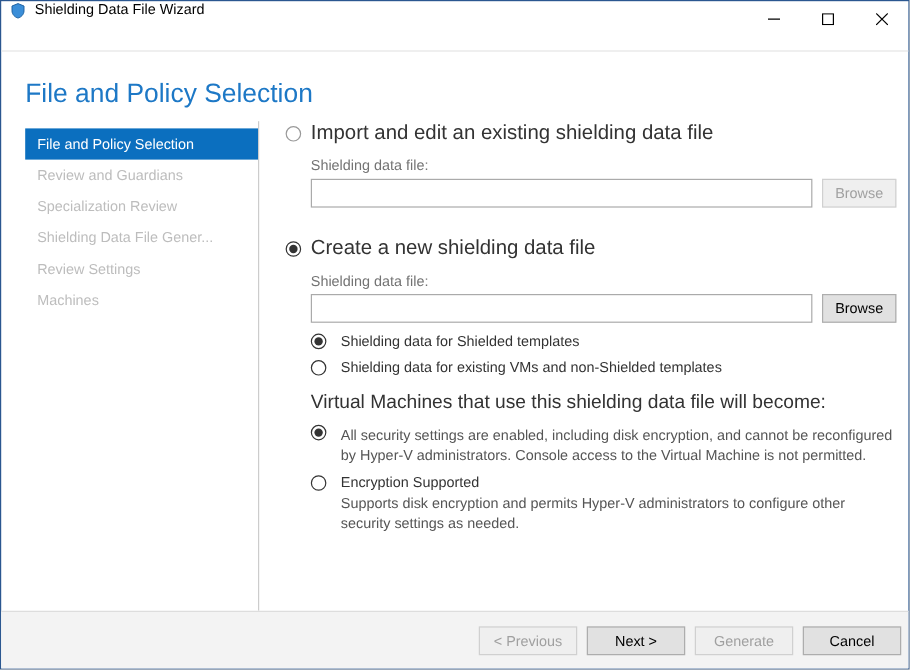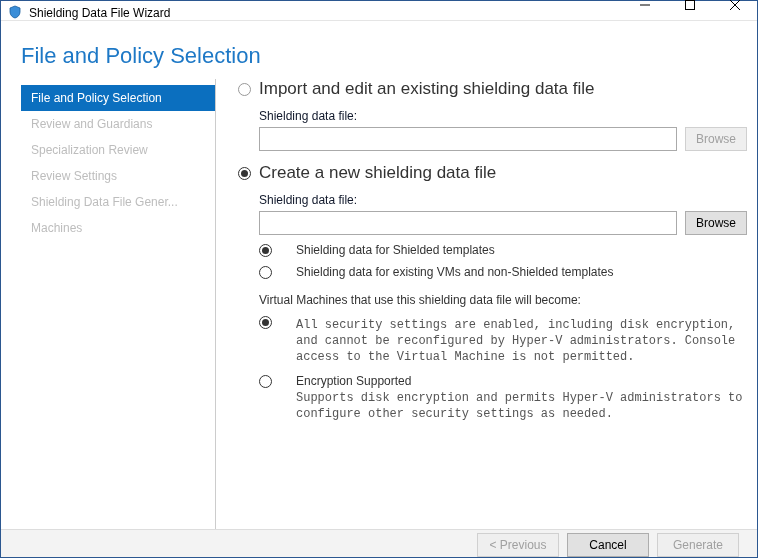--- a/index.html
+++ b/index.html
@@ -14,23 +14,23 @@
   }
   .window {
     width: 758px;
     height: 558px;
     background: #fff;
     border: 1px solid #2b5790;
     display: flex;
     flex-direction: column;
   }
   .titlebar {
-    height: 20px;
-    display: flex;
-    align-items: flex-end;
+    height: 42px;
+    display: flex;
+    align-items: flex-start;
     border-bottom: 1px solid #e5e5e5;
   }
   .titlebar .app-icon { width: 16px; height: 16px; margin: 0 6px; display:flex; align-items:center; justify-content:center;}
   .titlebar .title { flex: 0 0 auto; color: #000; font-size: 12px; }
   .titlebar .spacer { flex: 1; }
   .winbtn {
     width: 45px;
     height: 30px;
     display: flex;
     align-items: center;
@@ -69,39 +69,39 @@
   .sb-item.active {
     background: #0b6fbf;
     color: #fff;
   }
   .content {
     flex: 1;
     padding: 0px 10px 4px 22px;
     overflow: hidden;
     color: #333;
   }
-  .option-group { margin-bottom: 12px; }
+  .option-group { margin-bottom: 24px; }
   .opt-head {
     display: flex;
     align-items: center;
     gap: 8px;
   }
   .opt-head .radio {
     width: 13px; height: 13px; flex: 0 0 13px;
   }
   .opt-head .lbl {
     font-size: 17px;
     color: #333;
     font-weight: 400;
   }
   .opt-body {
     padding-left: 21px;
     margin-top: 10px;
   }
-  .field-label { font-size: 12px; color: #0f172a; margin-bottom: 4px; }
+  .field-label { font-size: 12px; color: #737373; margin-bottom: 4px; }
   .field-row { display: flex; gap: 8px; align-items: flex-start; }
   .field-row input[type="text"] {
     flex: 1;
     height: 24px;
     border: 1px solid #aaa;
     padding: 2px 6px;
     font-size: 12px;
     background: #fff;
   }
   .btn {
@@ -114,44 +114,43 @@
     color: #000;
   }
   .btn.disabled, .btn:disabled {
     color: #a0a0a0;
     background: #efefef;
     border-color: #d0d0d0;
   }
   .radio-line {
     display: flex;
     align-items: flex-start;
-    gap: 24px;
+    gap: 12px;
     margin-top: 8px;
     font-size: 12px;
     color: #333;
   }
   .radio-line .radio { margin-top: 1px; flex: 0 0 13px; width:13px; height:13px;}
   .radio-line .txt { flex: 1; }
   .radio-line .desc {
     color: #555;
     font-size: 12px;
     margin-top: 2px;
     line-height: 1.35;
-    font-family: Liberation Mono, monospace;
-  }
-  .section-note { font-size: 12px; color: #333; margin-top: 14px; margin-bottom: 6px; }
+  }
+  .section-note { font-size: 16px; color: #333; margin-top: 14px; margin-bottom: 6px; }
   .footer {
-    height: 28px;
+    height: 48px;
     border-top: 1px solid #ddd;
     background: #f3f3f3;
     display: flex;
-    align-items: flex-end;
+    align-items: center;
     justify-content: flex-end;
     gap: 8px;
-    padding: 0 18px;
+    padding: 0 6px;
   }
   .footer .btn { min-width: 82px; }
   .radio {
     border: 1px solid #333;
     border-radius: 50%;
     background: #fff;
     position: relative;
   }
   .radio.selected::after{
     content:"";
@@ -195,22 +194,22 @@
   <div class="header">
     <h1>File and Policy Selection</h1>
   </div>
 
   <div class="body">
 
     <div class="sidebar">
       <div class="sb-item active">File and Policy Selection</div>
       <div class="sb-item">Review and Guardians</div>
       <div class="sb-item">Specialization Review</div>
+      <div class="sb-item">Shielding Data File Gener...</div>
       <div class="sb-item">Review Settings</div>
-      <div class="sb-item">Shielding Data File Gener...</div>
       <div class="sb-item">Machines</div>
     </div>
 
     <div class="content">
 
       <div class="option-group">
         <div class="opt-head">
           <span class="radio dim"></span>
           <span class="lbl">Import and edit an existing shielding data file</span>
         </div>
@@ -261,17 +260,18 @@
           </div>
 
         </div>
       </div>
 
     </div>
   </div>
 
   <div class="footer">
     <button class="btn disabled" disabled="">&lt; Previous</button>
+    <button class="btn">Next &gt;</button>
+    <button class="btn disabled" disabled="">Generate</button>
     <button class="btn">Cancel</button>
-    <button class="btn disabled" disabled="">Generate</button>
   </div>
 
 </div>
 
 </body></html>

